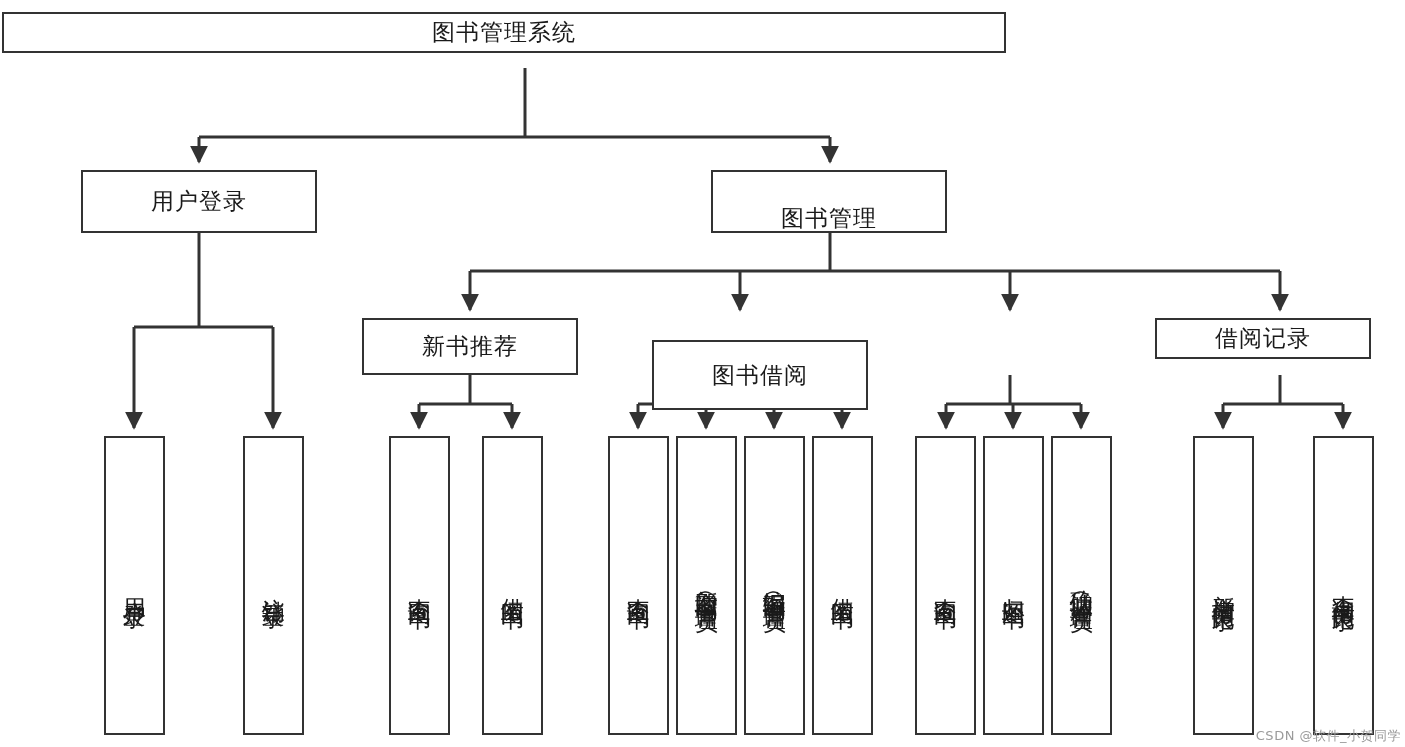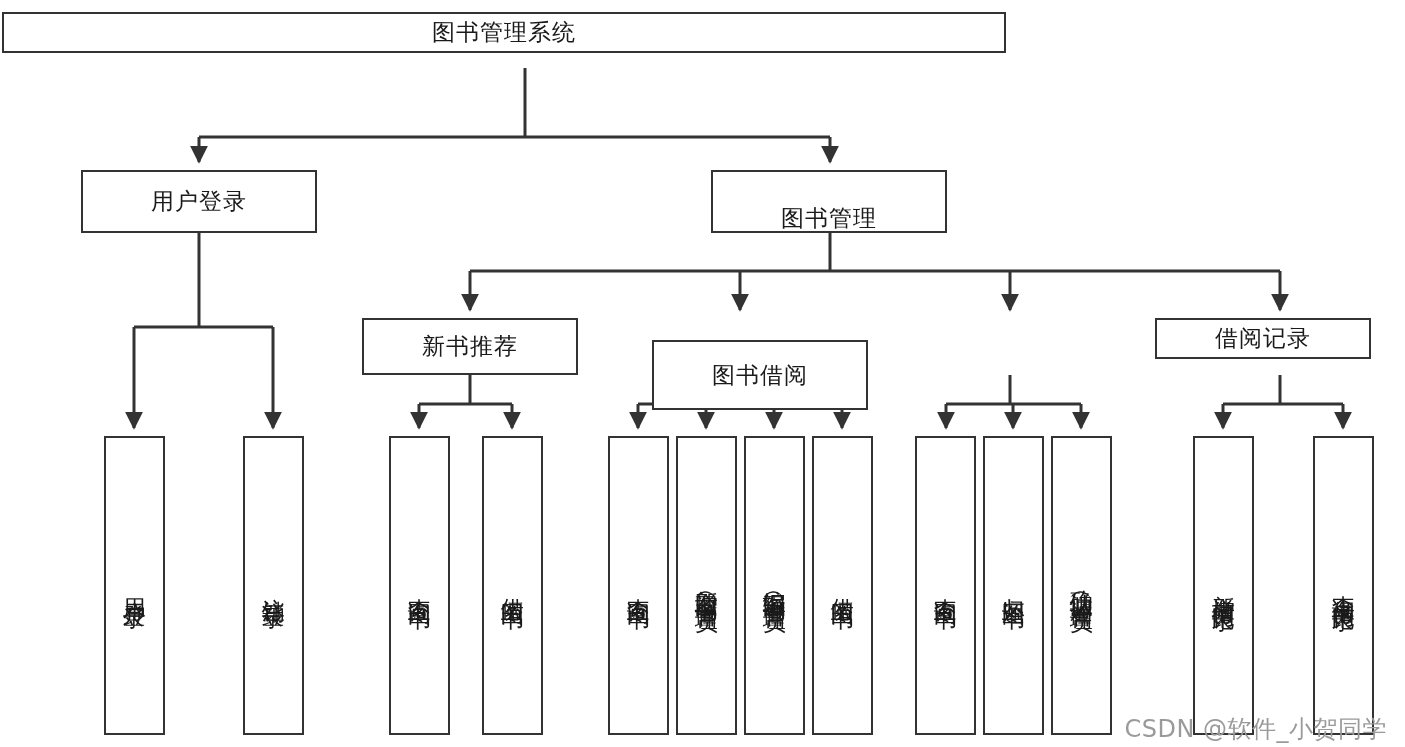--- a/index.html
+++ b/index.html
@@ -47,23 +47,23 @@
     letter-spacing: 3px;
     padding-top: 4px;
     padding-bottom: 4px;
   }
   .node-label {
     white-space: nowrap;
     line-height: 1.15;
   }
   .watermark {
     position: absolute;
-    right: 18px;
+    right: 4px;
     bottom: 2px;
-    font-size: 24px;
+    font-size: 13px;
     color: #9a9a9a;
     letter-spacing: 0.5px;
     white-space: nowrap;
   }
 </style>
 </head>
 <body>
 
 <div id="diagram-root">
 

